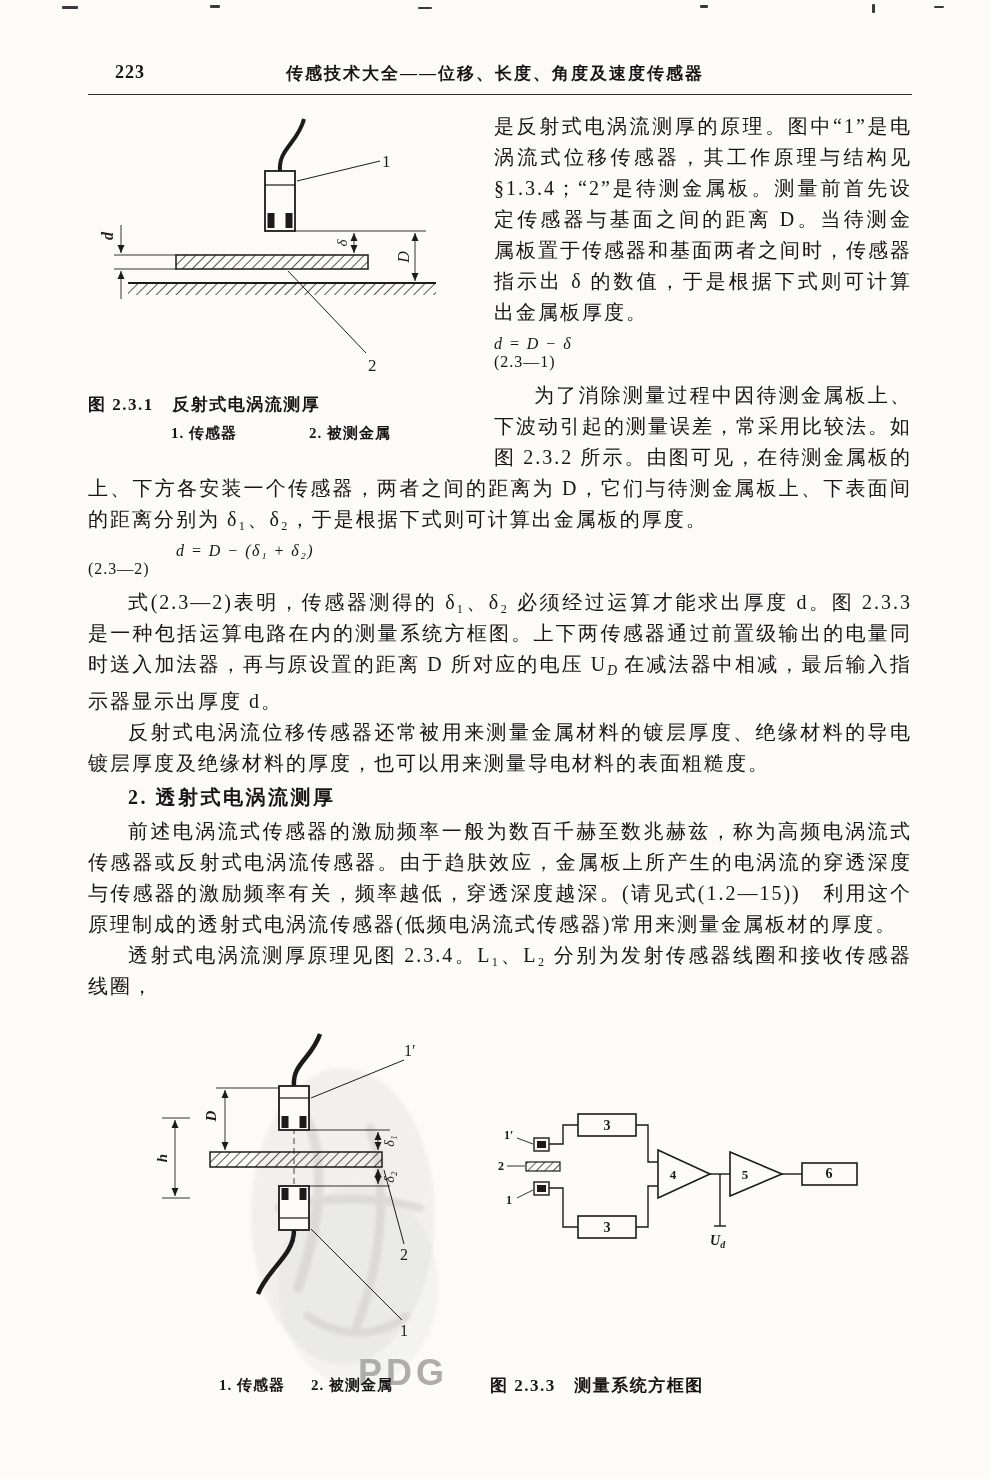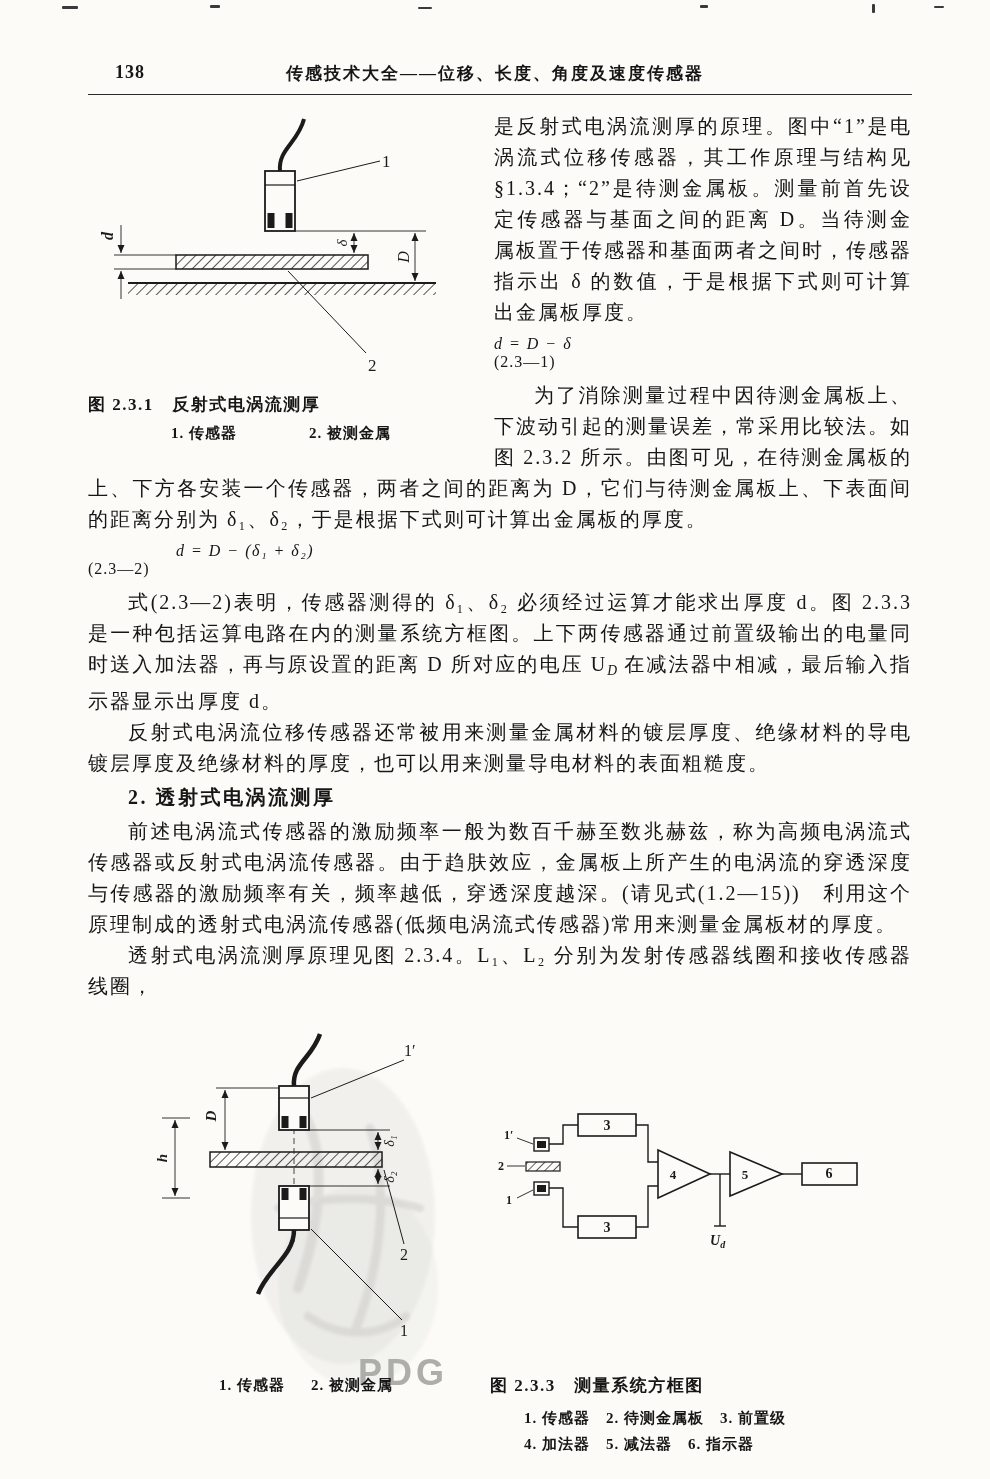--- a/index.html
+++ b/index.html
@@ -68,21 +68,21 @@
         <path d="M62,42 C92,84 82,160 60,222" stroke-width="10"></path>
         <path d="M132,62 C152,122 142,202 118,262" stroke-width="9"></path>
         <path d="M40,142 C82,130 142,130 182,142" stroke-width="8"></path>
         <path d="M70,250 C100,272 140,272 168,250" stroke-width="8"></path>
       </g>
     </svg>
   </div>
   <div class="watermark-text">PDG</div>
 
   <header>
-    <span class="pagenum">138</span>
+    <span class="pagenum">223</span>
     <span class="book-title">传感技术大全——位移、长度、角度及速度传感器</span>
     <div class="rule"></div>
   </header>
 
   <main>
 
     <figure class="fig1">
       <svg width="380" height="262" viewBox="0 0 380 262">
         <defs>
           <pattern id="hatch1" width="7" height="7" patternUnits="userSpaceOnUse" patternTransform="rotate(45)">
@@ -239,22 +239,18 @@
           <text x="183" y="73" font-size="13" font-weight="bold" text-anchor="middle">4</text>
           <text x="255" y="73" font-size="13" font-weight="bold" text-anchor="middle">5</text>
           <text x="339" y="72" font-size="14" font-weight="bold" text-anchor="middle">6</text>
           <text x="14" y="33" font-size="12" font-weight="bold">1′</text>
           <text x="8" y="64" font-size="12" font-weight="bold">2</text>
           <text x="16" y="98" font-size="12" font-weight="bold">1</text>
           <text x="220" y="139" font-size="14" font-style="italic" font-weight="bold"><tspan>U</tspan><tspan dy="3" font-size="10">d</tspan></text>
         </svg>
         <figcaption class="fig3-cap">
           <div class="fig-title">图 2.3.3　测量系统方框图</div>
-          <div class="fig3-legend">
-            <div>1. 传感器　2. 待测金属板　3. 前置级</div>
-            <div>4. 加法器　5. 减法器　6. 指示器</div>
-          </div>
         </figcaption>
       </figure>
 
     </div>
   </main>
 </div>
 
 </body></html>

